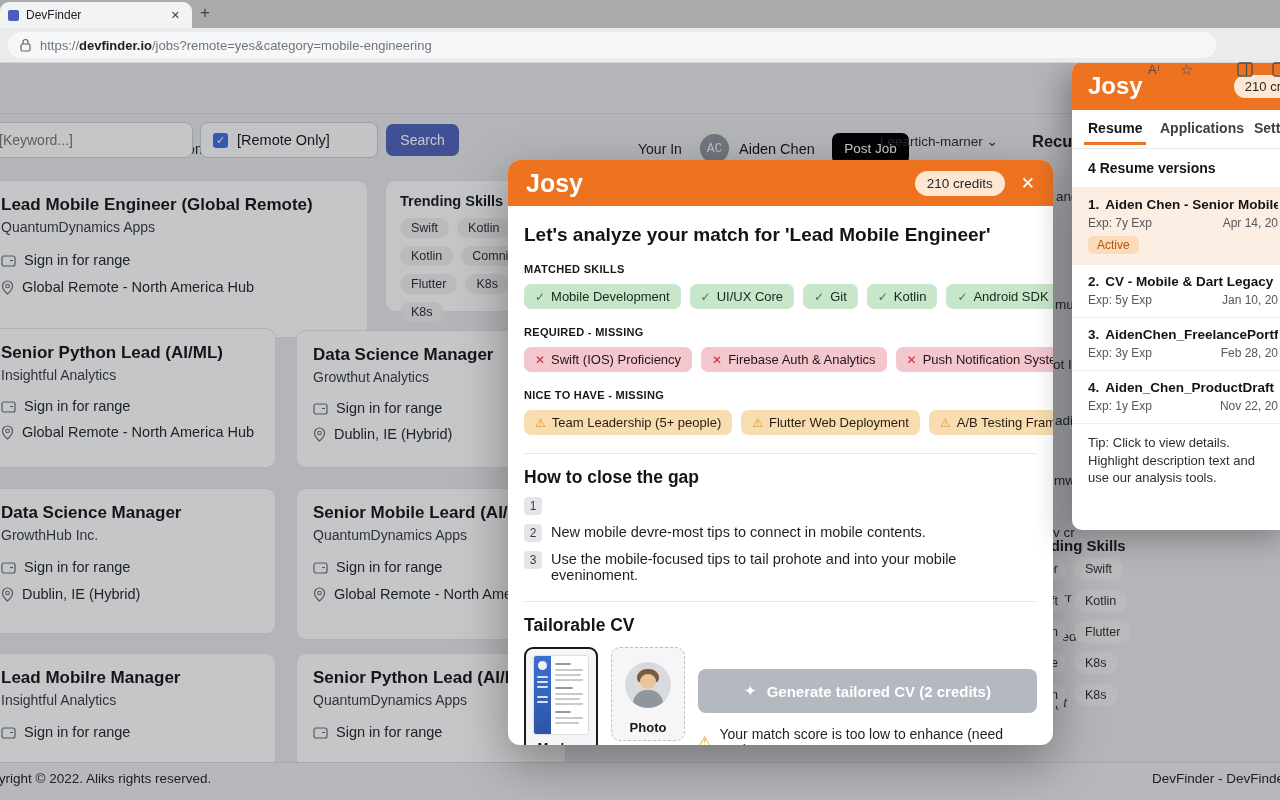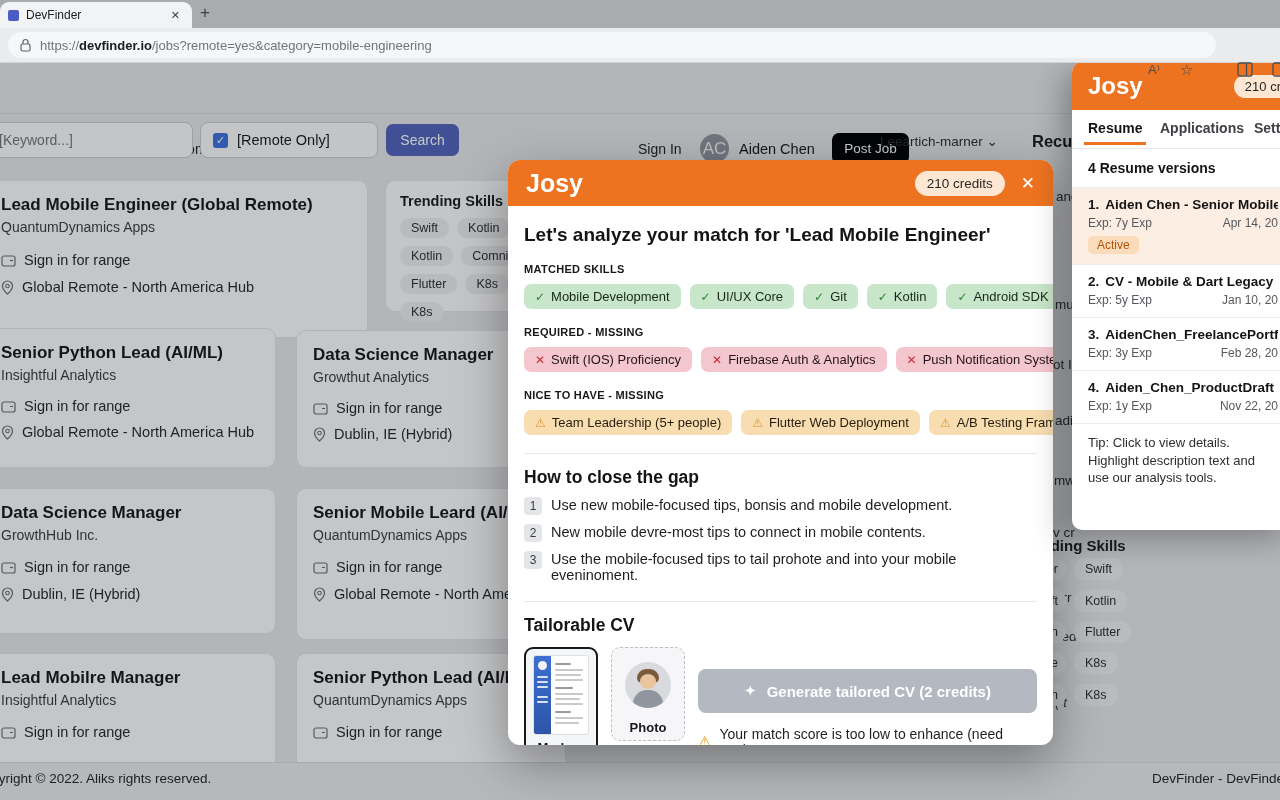--- a/index.html
+++ b/index.html
@@ -20,21 +20,21 @@
   .url b{color:#1b1d1f;font-weight:bold;}
   .chrome-ic{position:absolute;top:34px;font-size:14px;color:#4a4d51;}
   
   .site-head{position:absolute;left:0;top:62px;width:1280px;height:51px;border-bottom:1px solid #d6d7d9;}
   .brand{position:absolute;left:14px;top:77px;font-size:17.5px;font-weight:bold;color:#17181a;}
   .brand-logo{position:absolute;left:0px;top:79px;width:9px;height:15px;background:#4b5cc4;border-radius:2px;}
   .navlink{position:absolute;top:79px;font-size:14px;color:#202225;}
   .navsep{position:absolute;top:76px;width:1px;height:20px;background:#9b9da1;}
   .signin{position:absolute;left:638px;top:79px;font-size:14px;color:#1c1e21;}
   .avatar{position:absolute;left:700px;top:72px;width:29px;height:29px;border-radius:50%;background:#8f949c;
-          color:#f2f2f2;font-size:17px;display:flex;align-items:center;justify-content:center;}
+          color:#f2f2f2;font-size:13px;display:flex;align-items:center;justify-content:center;font-family:Liberation Mono, monospace;}
   .username{position:absolute;left:739px;top:79px;font-size:14.5px;color:#141619;}
   .postjob{position:absolute;left:832px;top:71px;width:77px;height:31px;background:#000000;border-radius:7px;
            color:#fff;font-size:13.5px;display:flex;align-items:center;justify-content:center;}
   
   .kw{position:absolute;left:-14px;top:122px;width:207px;height:36px;border:1px solid #c9cbce;border-radius:8px;
       background:#fbfcfd;font-size:14px;color:#555;padding:0 12px;box-sizing:border-box;font-family:inherit;}
   .remotebox{position:absolute;left:200px;top:122px;width:178px;height:36px;border:1px solid #c9cbce;border-radius:8px;
       background:#f9fafb;display:flex;align-items:center;padding:0 12px;box-sizing:border-box;gap:9px;}
   .cb{width:15px;height:15px;border-radius:3px;background:#3b72e0;color:#fff;font-size:11px;
       display:flex;align-items:center;justify-content:center;flex:none;}
@@ -158,21 +158,21 @@
 
   <div class="site-head">
     <span class="brand-logo"></span>
     <span class="brand">DevFinder</span>
     <span class="navsep" style="left:107px;"></span>
     <span class="navlink" style="left:122px;">Jobs</span>
     <span class="navsep" style="left:162px;"></span>
     <span class="navlink" style="left:177px;">Companies</span>
     <span class="navsep" style="left:259px;"></span>
     <span class="navlink" style="left:274px;">Career Guide</span>
-    <span class="signin">Sign In</span>
+    <span class="signin">Your In</span>
     <span class="avatar">AC</span>
     <span class="username">Aiden Chen</span>
     <div class="postjob">Post Job</div>
   </div>
 
   <input class="kw" placeholder="[Keyword...]" style="">
   <div class="remotebox">
     <span class="cb">✓</span>
     <span class="remotelbl">[Remote Only]</span>
   </div>
@@ -404,21 +404,20 @@
         <span class="chip warn">
             <span class="ic">⚠</span>
             <span>A/B Testing Frameworks</span>
           </span>
       </div>
 
       <div class="m-div"></div>
       <div class="gap-title">How to close the gap</div>
       <div class="step">
           <span class="stepn">1</span>
-          <span>Use new mobile-focused tips, bonsis and mobile development.</span>
         </div>
       <div class="step">
           <span class="stepn">2</span>
           <span>New mobile devre-most tips to connect in mobile contents.</span>
         </div>
       <div class="step">
           <span class="stepn">3</span>
           <span>Use the mobile-focused tips to tail prohote and into your mobile eveninoment.</span>
         </div>
 

